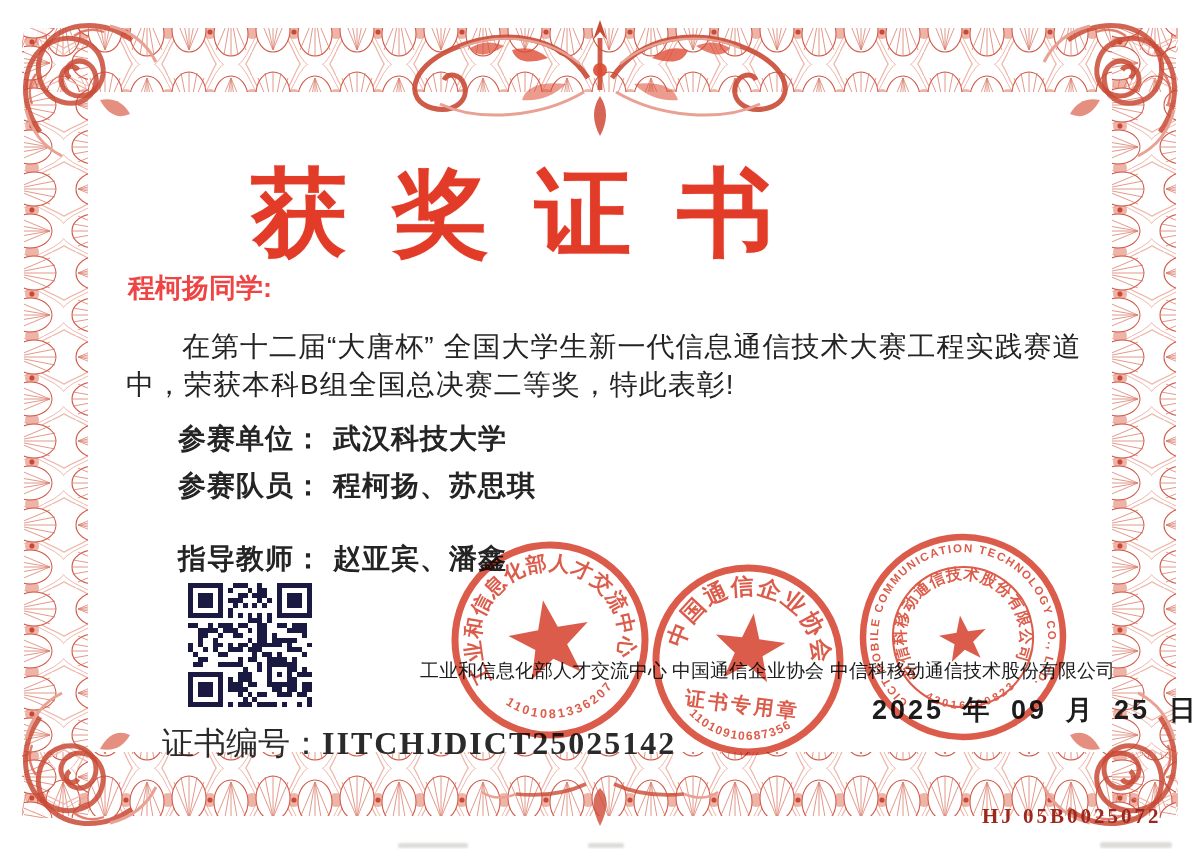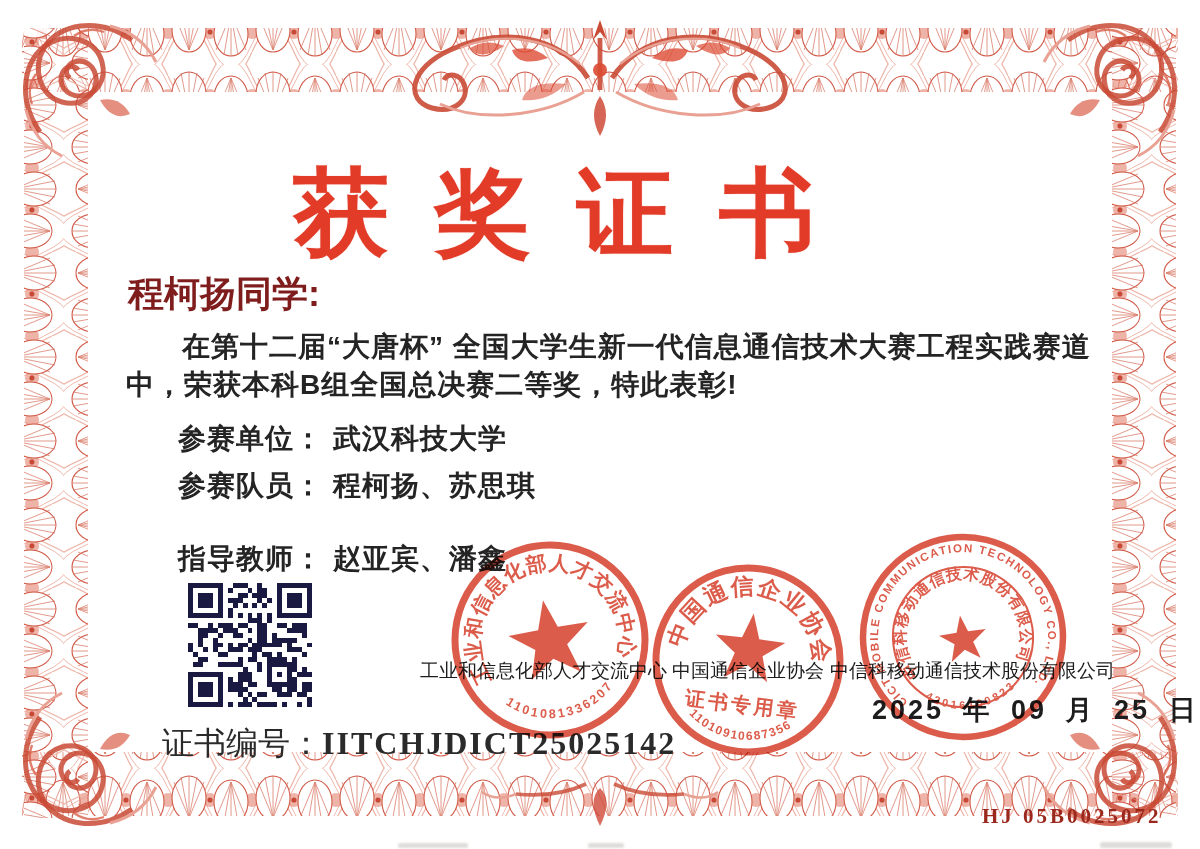--- a/index.html
+++ b/index.html
@@ -6,23 +6,23 @@
   body{width:1200px;height:849px;position:relative;background:#ffffff;overflow:hidden;
        font-family:"Liberation Sans",sans-serif;}
   .layer{position:absolute;left:0;top:0;width:1200px;height:849px;}
   #border-art{z-index:1;pointer-events:none;}
   #content{z-index:2;}
   #seals{z-index:3;mix-blend-mode:multiply;opacity:.93;pointer-events:none;}
   .abs{position:absolute;}
   .cert-title{left:0;top:150px;width:1024px;text-align:center;
       font-family:"Liberation Serif",serif;font-weight:700;font-size:96px;
       letter-spacing:46px;text-indent:46px;color:#e23b28;
-      text-shadow:0 0 1px rgba(226,59,40,.6);padding-left:42px;}
-  .salutation{left:128px;top:270px;font-size:36px;font-weight:700;color:#7f1d1d;}
-  .body-line{font-size:28px;font-weight:700;color:#242424;letter-spacing:1px;}
+      text-shadow:0 0 1px rgba(226,59,40,.6);}
+  .salutation{left:128px;top:270px;font-size:27px;font-weight:700;color:#ef4444;}
+  .body-line{font-size:28px;font-weight:400;color:#242424;letter-spacing:1px;}
   .body-line1{left:182px;top:328px;}
   .body-line2{left:126px;top:366px;}
   .field-row{left:178px;font-size:28px;font-weight:700;color:#242424;letter-spacing:1px;}
   .field-label{margin-right:10px;}
   .orgs-line{top:658px;font-size:19px;font-weight:500;color:#1c1c1c;}
   .org1{left:420px;} .org2{left:672px;} .org3{left:830px;}
   .date-line{left:872px;top:692px;font-size:27px;color:#1d1d1d;font-weight:600;
       letter-spacing:3px;word-spacing:8px;}
   .certno-line{left:162px;top:722px;font-size:32px;color:#2a2a2a;font-weight:500;}
   .certno-value{font-family:"Liberation Serif",serif;letter-spacing:2px;font-weight:600;}

